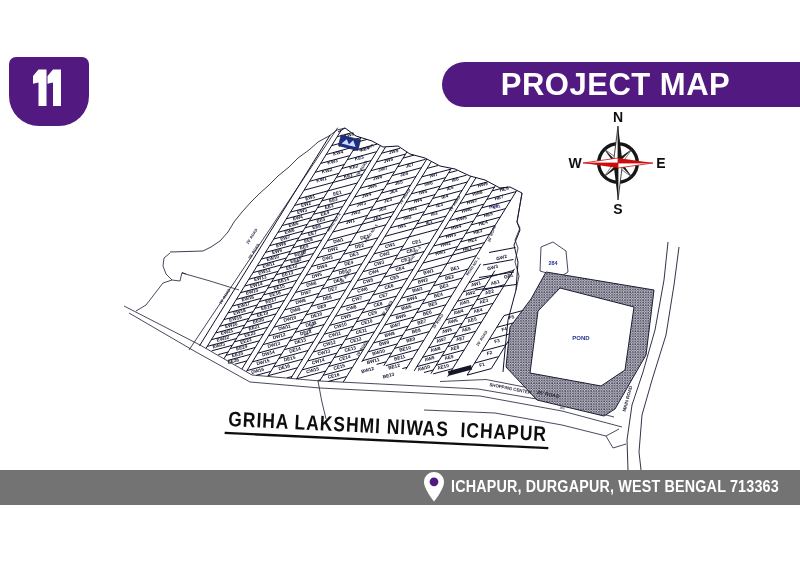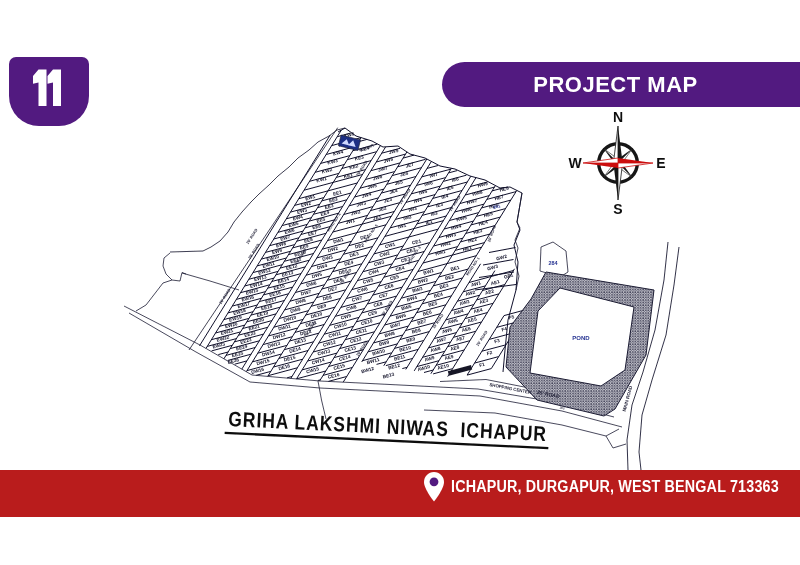--- a/index.html
+++ b/index.html
@@ -1,20 +1,20 @@
 <!DOCTYPE html>
 <html><head>
 <meta charset="utf-8">
 <style>
 html,body{margin:0;padding:0;width:800px;height:565px;background:#ffffff;overflow:hidden;}
 *{box-sizing:border-box;font-family:"Liberation Sans", sans-serif;}
 .badge{position:absolute;left:9px;top:57px;width:80px;height:69px;background:#521a80;border-radius:7px 7px 30px 30px;}
 .topbanner{position:absolute;left:442px;top:62px;width:360px;height:45px;background:#521a80;border-radius:23px 0 0 23px;display:flex;align-items:center;justify-content:center;padding-right:13px;}
-.topbanner span{color:#fff;font-weight:bold;font-size:22px;letter-spacing:0.5px;}
-.bottombanner{position:absolute;left:0;top:470px;width:800px;height:47px;background:#b91c1c;}
+.topbanner span{color:#fff;font-weight:bold;font-size:31px;letter-spacing:0.5px;}
+.bottombanner{position:absolute;left:0;top:470px;width:800px;height:35px;background:#737373;}
 .bottombanner .txt{position:absolute;left:424px;top:0;height:33px;display:flex;align-items:center;color:#fff;font-weight:bold;font-size:16px;letter-spacing:0.2px;white-space:nowrap;}
 </style>
 </head>
 <body>
 
 <svg width="800" height="565" viewBox="0 0 800 565" style="position:absolute;left:0;top:0">
 <defs>
 <filter id="soften" x="-2%" y="-2%" width="104%" height="104%">
         <feGaussianBlur stdDeviation="0.3"></feGaussianBlur>
       </filter>

